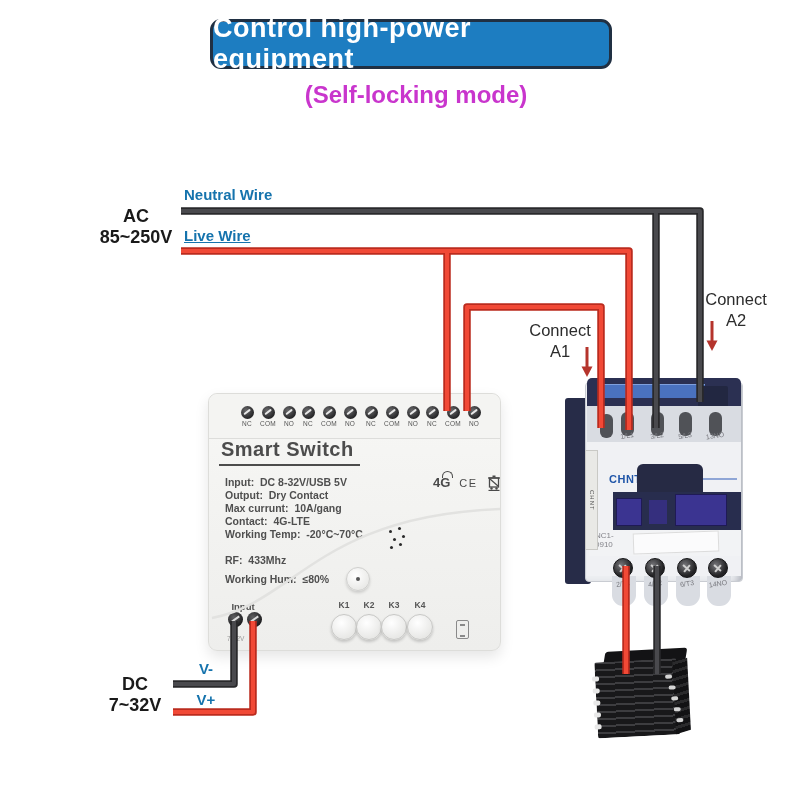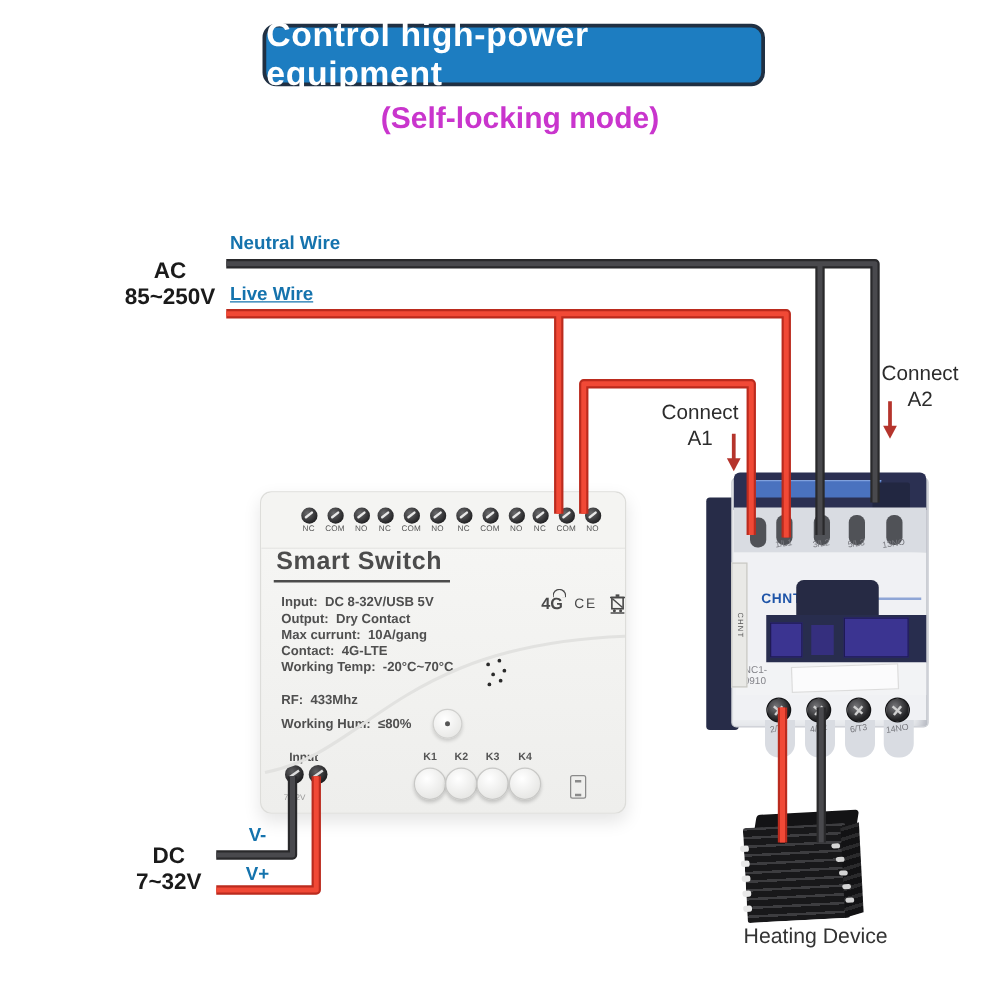--- a/index.html
+++ b/index.html
@@ -294,21 +294,20 @@
     <span class="abs c-blbl" style="left:140px;">14NO</span>
   </div>
 
   <div class="abs heater dev">
     <div class="abs h-top"></div>
     <div class="abs h-body"></div>
     <div class="abs h-side"></div>
     <div class="abs h-nubL"></div>
     <div class="abs h-nubR"></div>
   </div>
-  <div class="abs heatlbl lbl-layer" style="left:580px;top:739px;width:145px;">Heating Device</div>
 
   <svg class="wires" width="800" height="800" viewBox="0 0 800 800">
     <path class="seam" d="M212 618 C295 602 318 516 500 509"></path>
 
     <g>
       <path class="wdo" d="M181 211 H700 V402"></path>
         <path class="wdo" d="M656 211 V428"></path>
       <path class="wdo" d="M657 566 V674"></path>
         <path class="wdo" d="M173 684 H234 V621"></path>
       <path class="wdi" d="M181 211 H700 V402"></path>

